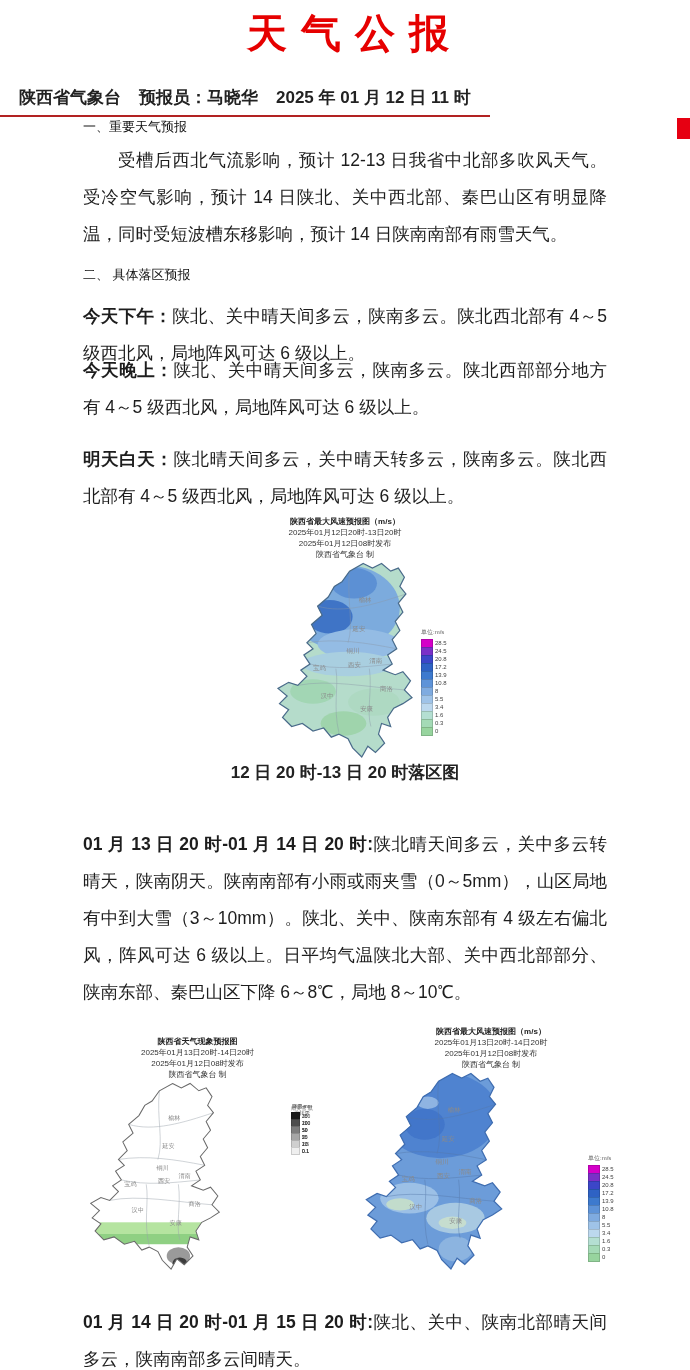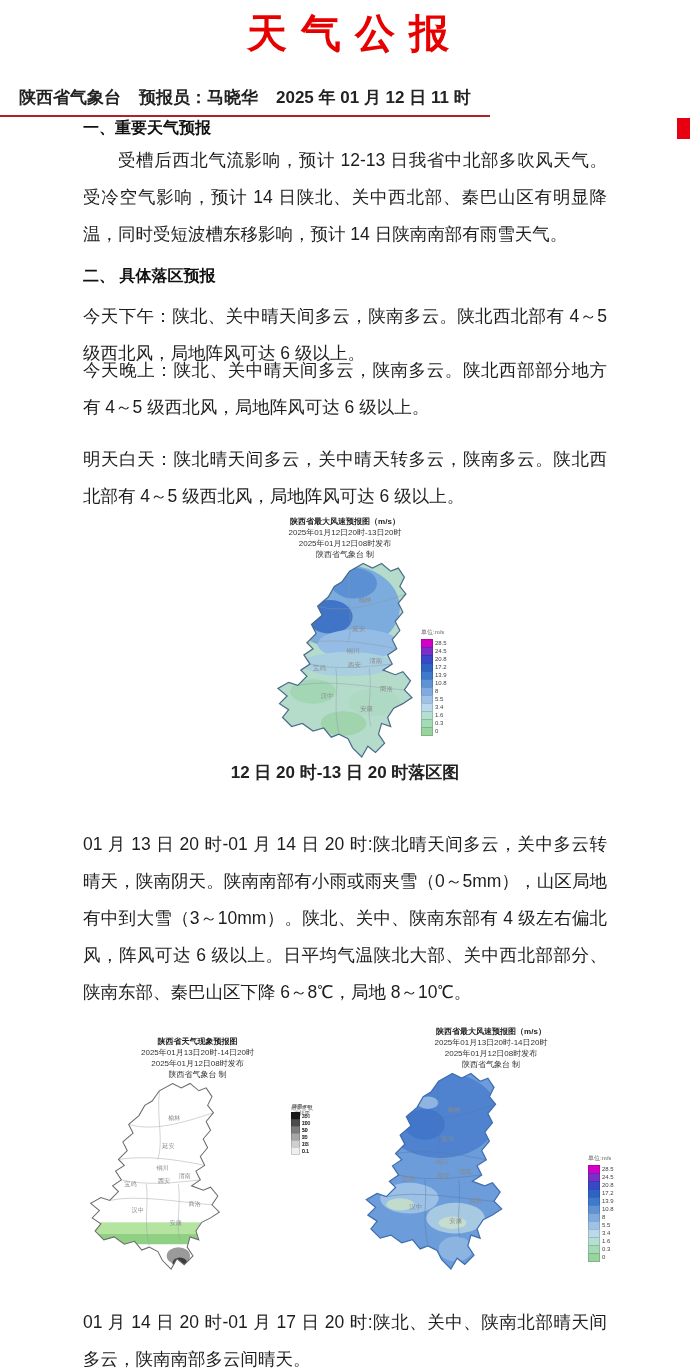--- a/index.html
+++ b/index.html
@@ -6,23 +6,23 @@
   .page{position:relative;width:690px;height:1370px;background:#fff;overflow:hidden;
         font-family:"Liberation Sans", sans-serif;color:#1d1d1d;}
   .abs{position:absolute;}
   .title{left:0;right:0;top:6px;text-align:center;font-size:40px;font-weight:bold;
          color:#e60000;letter-spacing:14px;padding-left:20px;}
   .subtitle-wrap{left:0;right:0;top:86px;text-align:left;}
   .subtitle{display:inline-block;font-size:17px;font-weight:bold;color:#222;
             border-bottom:2px solid #b22222;padding:0 10px 6px 10px;}
   .subtitle span{margin:0 9px;}
   .red-mark{right:0;top:118px;width:13px;height:21px;background:#e60012;}
-  .h-sec{left:83px;font-size:16px;font-weight:bold;color:#111;}
+  .h-sec{left:83px;font-size:13px;font-weight:normal;color:#111;}
   .para{left:83px;width:524px;font-size:17.5px;line-height:37px;text-align:justify;margin:0;}
-  .para b{font-weight:normal;}
+  .para b{font-weight:bold;}
   .indent{text-indent:2em;}
   .caption{left:0;right:0;text-align:center;font-size:17px;font-weight:bold;color:#222;}
   .mapwrap{text-align:center;}
   .maphead{font-size:8px;line-height:11px;color:#333;white-space:nowrap;}
   .maphead.first{font-weight:bold;color:#222;}
   .mapsvg{display:block;margin:2px auto 0;}
   .legend{position:absolute;display:flex;flex-direction:column;align-items:flex-start;}
   .lgt{font-size:6px;color:#666;margin-bottom:2px;white-space:nowrap;}
   .lgr{display:flex;align-items:center;height:8px;}
   .lgs{width:10px;height:7px;display:inline-block;border:0.5px solid rgba(0,0,0,0.15);}
@@ -385,16 +385,16 @@
         </div>
         <div class="lgr">
           <span class="lgs" style="background: rgb(151, 212, 158);"></span>
           <span class="lgl">0</span>
         </div>
       </div>
   </div>
 
 
   <p class="abs para" style="top:1304px;">
-    <b>01 月 14 日 20 时-01 月 17 日 20 时:</b><span>陕北、关中、陕南北部晴天间多云，陕南南部多云间晴天。</span>
+    <b>01 月 14 日 20 时-01 月 15 日 20 时:</b><span>陕北、关中、陕南北部晴天间多云，陕南南部多云间晴天。</span>
   </p>
 
 </div>
 
 </body></html>

